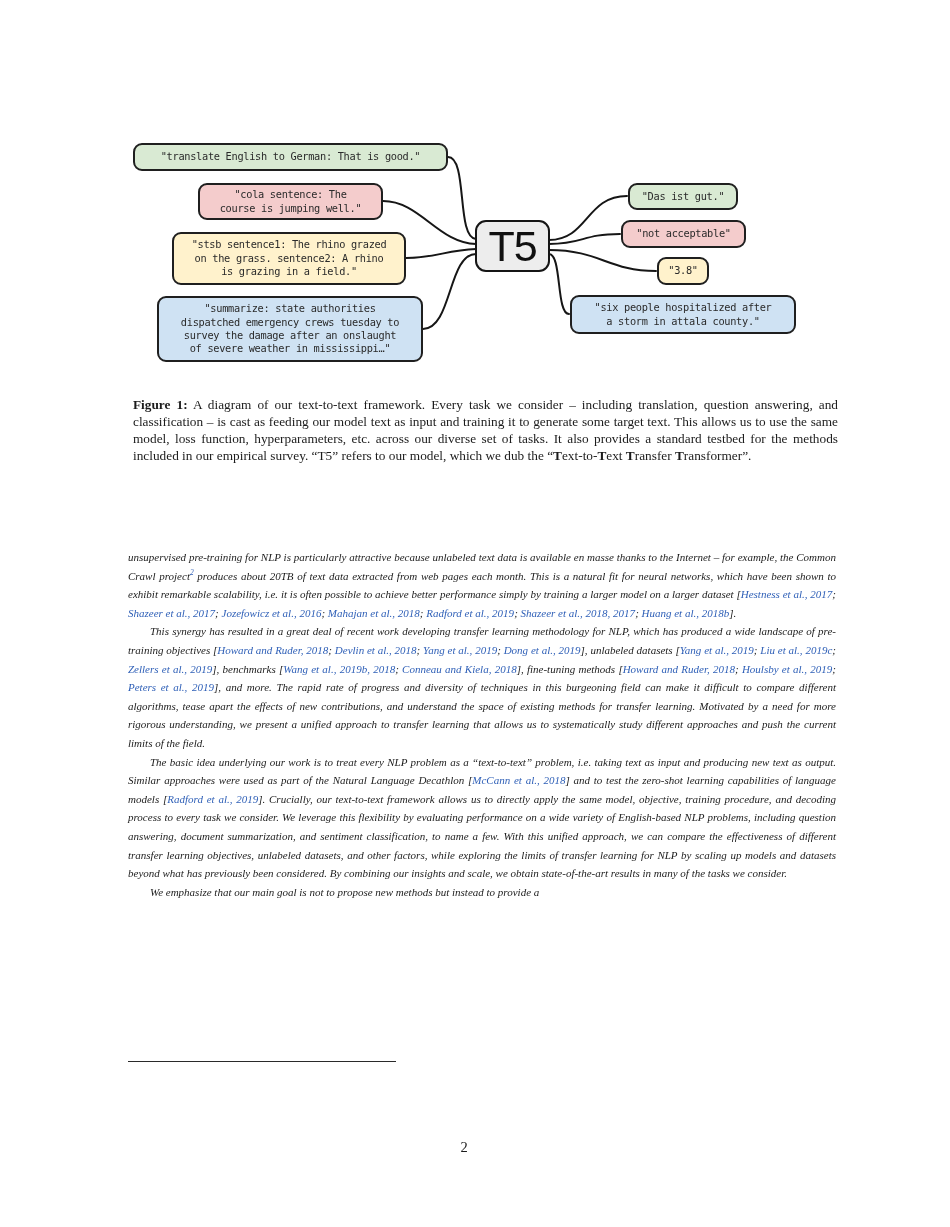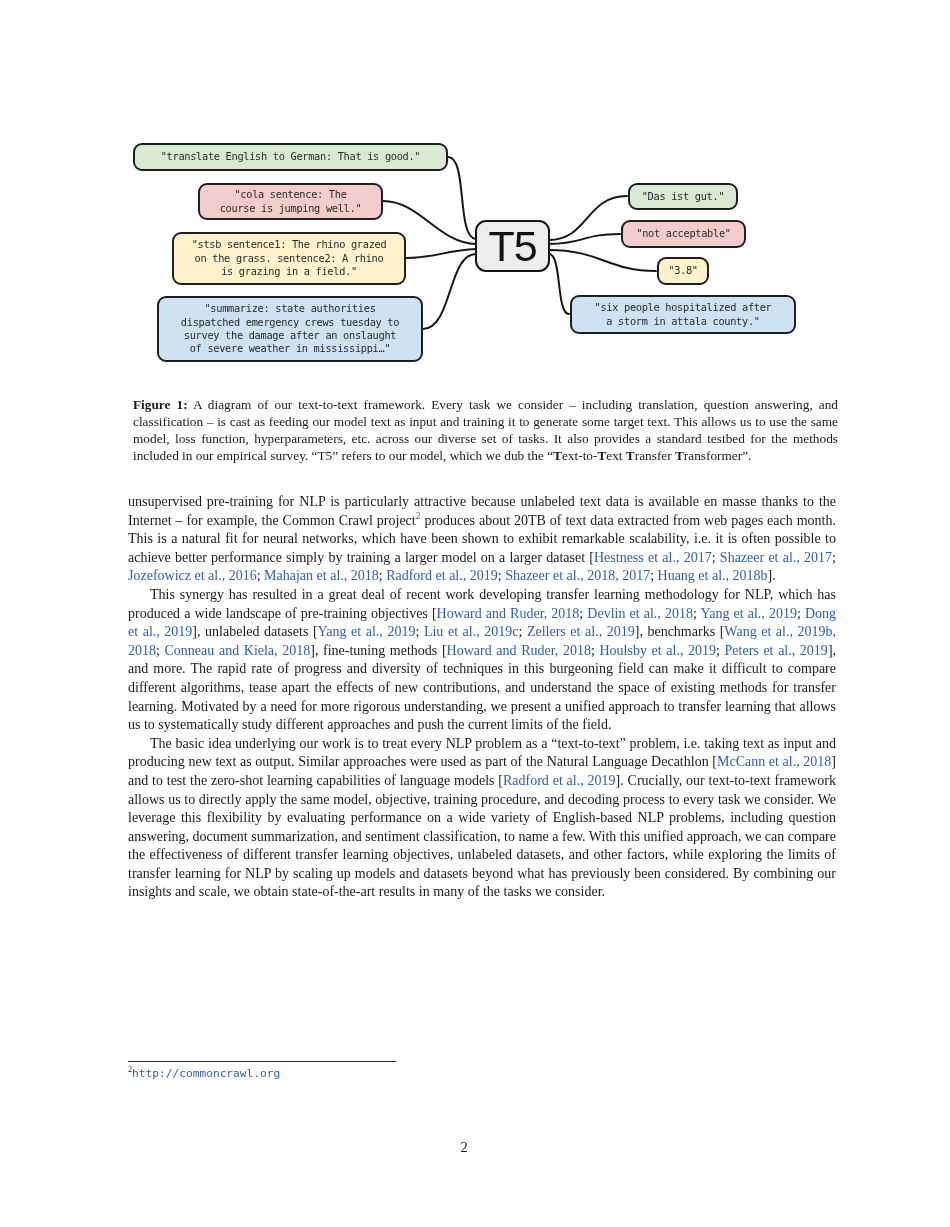--- a/index.html
+++ b/index.html
@@ -59,23 +59,24 @@
   }
   
   .caption{
     position:absolute;left:133px;top:384px;width:705px;
     font-size:13.3px;line-height:17px;
     text-align:justify;
     margin-top:12px;
   }
   
   .body-text{
-    position:absolute;left:128px;top:493px;width:708px;
-    font-size:14px;line-height:18.6px;
+    position:absolute;left:128px;top:548px;width:708px;
+    font-size:11px;line-height:18.6px;
     text-align:justify;
+    font-style:italic;
   }
   .body-text p{margin:0;}
   .body-text p.indent{text-indent:22px;}
   
   .seg-plain{}
   .seg-bold{font-weight:700;}
   .seg-cite{color:var(--citation-blue);}
   .seg-suplink{color:var(--citation-blue);vertical-align:super;font-size:68%;line-height:0;}
   .seg-sup{vertical-align:super;font-size:68%;line-height:0;color:var(--ink);}
   .seg-monolink{font-family:"DejaVu Sans Mono",monospace;font-size:11.2px;color:var(--citation-blue);}
@@ -126,20 +127,20 @@
     <div class="dbox blue box-out-blue">"six people hospitalized after
 a storm in attala county."</div>
   </div>
 
   <div class="caption"><span class="seg-bold">Figure 1:</span><span class="seg-plain"> A diagram of our text-to-text framework. Every task we consider – including translation, question answering, and classification – is cast as feeding our model text as input and training it to generate some target text. This allows us to use the same model, loss function, hyperparameters, etc. across our diverse set of tasks. It also provides a standard testbed for the methods included in our empirical survey. “T5” refers to our model, which we dub the “</span><span class="seg-bold">T</span><span class="seg-plain">ext-to-</span><span class="seg-bold">T</span><span class="seg-plain">ext </span><span class="seg-bold">T</span><span class="seg-plain">ransfer </span><span class="seg-bold">T</span><span class="seg-plain">ransformer”.</span></div>
 
   <div class="body-text">
     <p><span class="seg-plain">unsupervised pre-training for NLP is particularly attractive because unlabeled text data is available en masse thanks to the Internet – for example, the Common Crawl project</span><span class="seg-suplink">2</span><span class="seg-plain"> produces about 20TB of text data extracted from web pages each month. This is a natural fit for neural networks, which have been shown to exhibit remarkable scalability, i.e. it is often possible to achieve better performance simply by training a larger model on a larger dataset [</span><span class="seg-cite">Hestness et al., 2017</span><span class="seg-plain">; </span><span class="seg-cite">Shazeer et al., 2017</span><span class="seg-plain">; </span><span class="seg-cite">Jozefowicz et al., 2016</span><span class="seg-plain">; </span><span class="seg-cite">Mahajan et al., 2018</span><span class="seg-plain">; </span><span class="seg-cite">Radford et al., 2019</span><span class="seg-plain">; </span><span class="seg-cite">Shazeer et al., 2018, 2017</span><span class="seg-plain">; </span><span class="seg-cite">Huang et al., 2018b</span><span class="seg-plain">].</span></p>
     <p class="indent"><span class="seg-plain">This synergy has resulted in a great deal of recent work developing transfer learning methodology for NLP, which has produced a wide landscape of pre-training objectives [</span><span class="seg-cite">Howard and Ruder, 2018</span><span class="seg-plain">; </span><span class="seg-cite">Devlin et al., 2018</span><span class="seg-plain">; </span><span class="seg-cite">Yang et al., 2019</span><span class="seg-plain">; </span><span class="seg-cite">Dong et al., 2019</span><span class="seg-plain">], unlabeled datasets [</span><span class="seg-cite">Yang et al., 2019</span><span class="seg-plain">; </span><span class="seg-cite">Liu et al., 2019c</span><span class="seg-plain">; </span><span class="seg-cite">Zellers et al., 2019</span><span class="seg-plain">], benchmarks [</span><span class="seg-cite">Wang et al., 2019b, 2018</span><span class="seg-plain">; </span><span class="seg-cite">Conneau and Kiela, 2018</span><span class="seg-plain">], fine-tuning methods [</span><span class="seg-cite">Howard and Ruder, 2018</span><span class="seg-plain">; </span><span class="seg-cite">Houlsby et al., 2019</span><span class="seg-plain">; </span><span class="seg-cite">Peters et al., 2019</span><span class="seg-plain">], and more. The rapid rate of progress and diversity of techniques in this burgeoning field can make it difficult to compare different algorithms, tease apart the effects of new contributions, and understand the space of existing methods for transfer learning. Motivated by a need for more rigorous understanding, we present a unified approach to transfer learning that allows us to systematically study different approaches and push the current limits of the field.</span></p>
     <p class="indent"><span class="seg-plain">The basic idea underlying our work is to treat every NLP problem as a “text-to-text” problem, i.e. taking text as input and producing new text as output. Similar approaches were used as part of the Natural Language Decathlon [</span><span class="seg-cite">McCann et al., 2018</span><span class="seg-plain">] and to test the zero-shot learning capabilities of language models [</span><span class="seg-cite">Radford et al., 2019</span><span class="seg-plain">]. Crucially, our text-to-text framework allows us to directly apply the same model, objective, training procedure, and decoding process to every task we consider. We leverage this flexibility by evaluating performance on a wide variety of English-based NLP problems, including question answering, document summarization, and sentiment classification, to name a few. With this unified approach, we can compare the effectiveness of different transfer learning objectives, unlabeled datasets, and other factors, while exploring the limits of transfer learning for NLP by scaling up models and datasets beyond what has previously been considered. By combining our insights and scale, we obtain state-of-the-art results in many of the tasks we consider.</span></p>
+    <p class="indent"><span class="seg-plain">We emphasize that our main goal is not to propose new methods but instead to provide a</span></p>
   </div>
 
   <div class="footnote-rule"></div>
-  <div class="footnote"><span class="seg-sup">2</span><span class="seg-monolink">http://commoncrawl.org</span></div>
 
   <div class="page-number">2</div>
 
 </div>
 
 </body></html>

